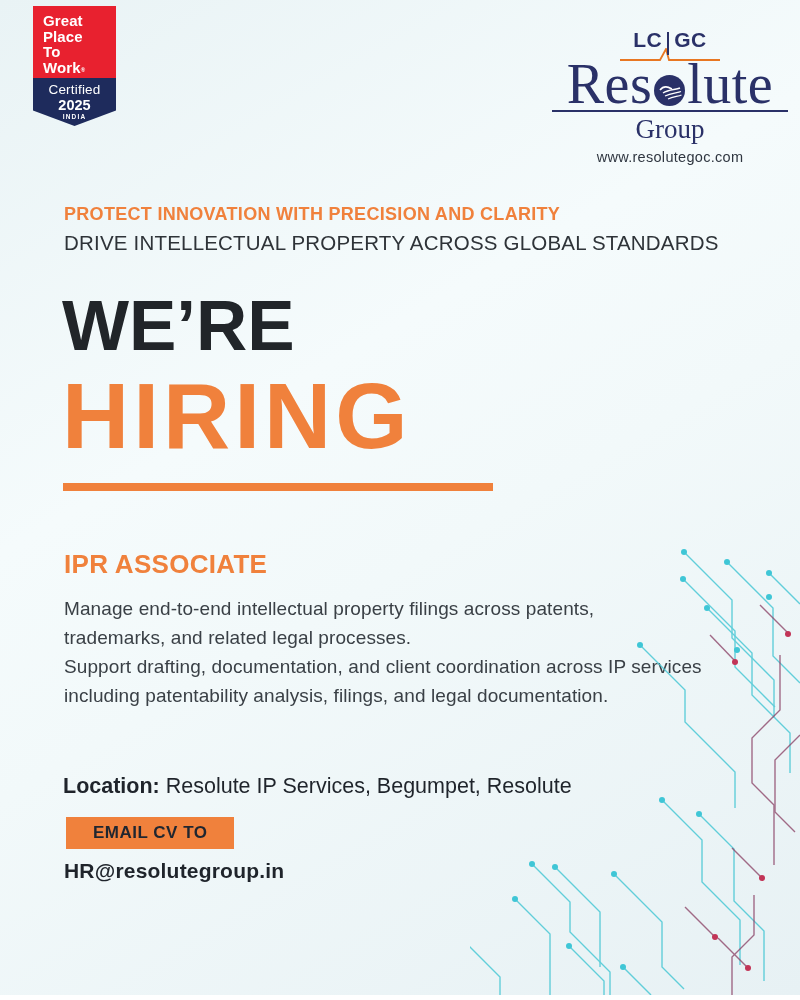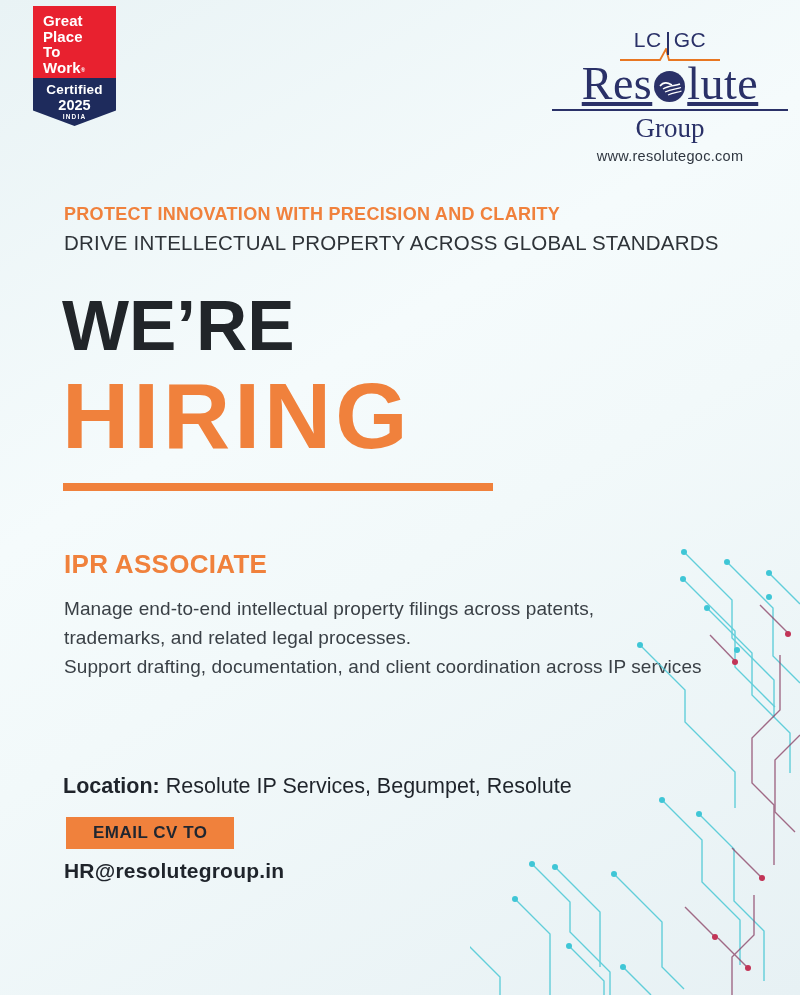--- a/index.html
+++ b/index.html
@@ -33,56 +33,55 @@
     font-weight: 700;
     line-height: 15.5px;
     letter-spacing: 0.1px;
   }
   .gptw-reg { font-size: 6px; vertical-align: 1px; }
   .gptw-bottom {
     color: #ffffff;
     text-align: center;
     padding-top: 4px;
   }
-  .gptw-certified { font-size: 13.5px; font-weight: 700; letter-spacing: 0.2px; }
+  .gptw-certified { font-size: 13.5px; font-weight: 400; letter-spacing: 0.2px; }
   .gptw-year { font-size: 14.5px; font-weight: 700; line-height: 16px; }
   .gptw-country { font-size: 6.5px; font-weight: 700; letter-spacing: 1.2px; }
 
   
   .logo {
     position: absolute;
     left: 552px; top: 28px;
     width: 236px;
     text-align: center;
     color: #2a3168;
   }
   .logo-lcgc-row {
     display: flex;
     align-items: flex-end;
     justify-content: center;
-    font-weight: 400;
+    font-weight: 700;
     font-size: 21px;
     letter-spacing: 0.5px;
     color: #2a3168;
   }
   .logo-lcgc-divider {
     width: 2px; height: 23px;
     background: #2a3168;
     margin: 0 5px;
     transform: translateY(3px);
   }
   .logo-peak { display: block; margin: -4px auto 0 auto; }
   .logo-name {
     font-family: "Liberation Serif", serif;
-    font-size: 46px;
+    font-size: 56px;
     line-height: 44px;
     color: #2a3168;
     letter-spacing: 0.5px;
     white-space: nowrap;
-    text-decoration: underline;
   }
   .logo-o-icon { display: inline-block; vertical-align: -4px; margin: 0 1px; }
   .logo-group {
     font-family: "Liberation Serif", serif;
     font-size: 27px;
     color: #2a3168;
     border-top: 2px solid #2a3168;
     margin-top: 3px;
     padding-top: 2px;
     width: 100%;
@@ -252,20 +251,21 @@
     <div class="hero-line2">HIRING</div>
   </div>
   <div class="hero-underline"></div>
 
   <div class="job-title">IPR ASSOCIATE</div>
 
   <div class="job-desc">
     <div>Manage end-to-end intellectual property filings across patents,</div>
     <div>trademarks, and related legal processes.</div>
     <div>Support drafting, documentation, and client coordination across IP services</div>
+    <div>including patentability analysis, filings, and legal documentation.</div>
   </div>
 
 
   <div class="location">
     <span class="location-label">Location:</span><span class="location-value"> Resolute IP Services, Begumpet, Resolute</span>
   </div>
 
   <button class="email-btn">EMAIL CV TO</button>
   <div class="email-address">HR@resolutegroup.in</div>
 

